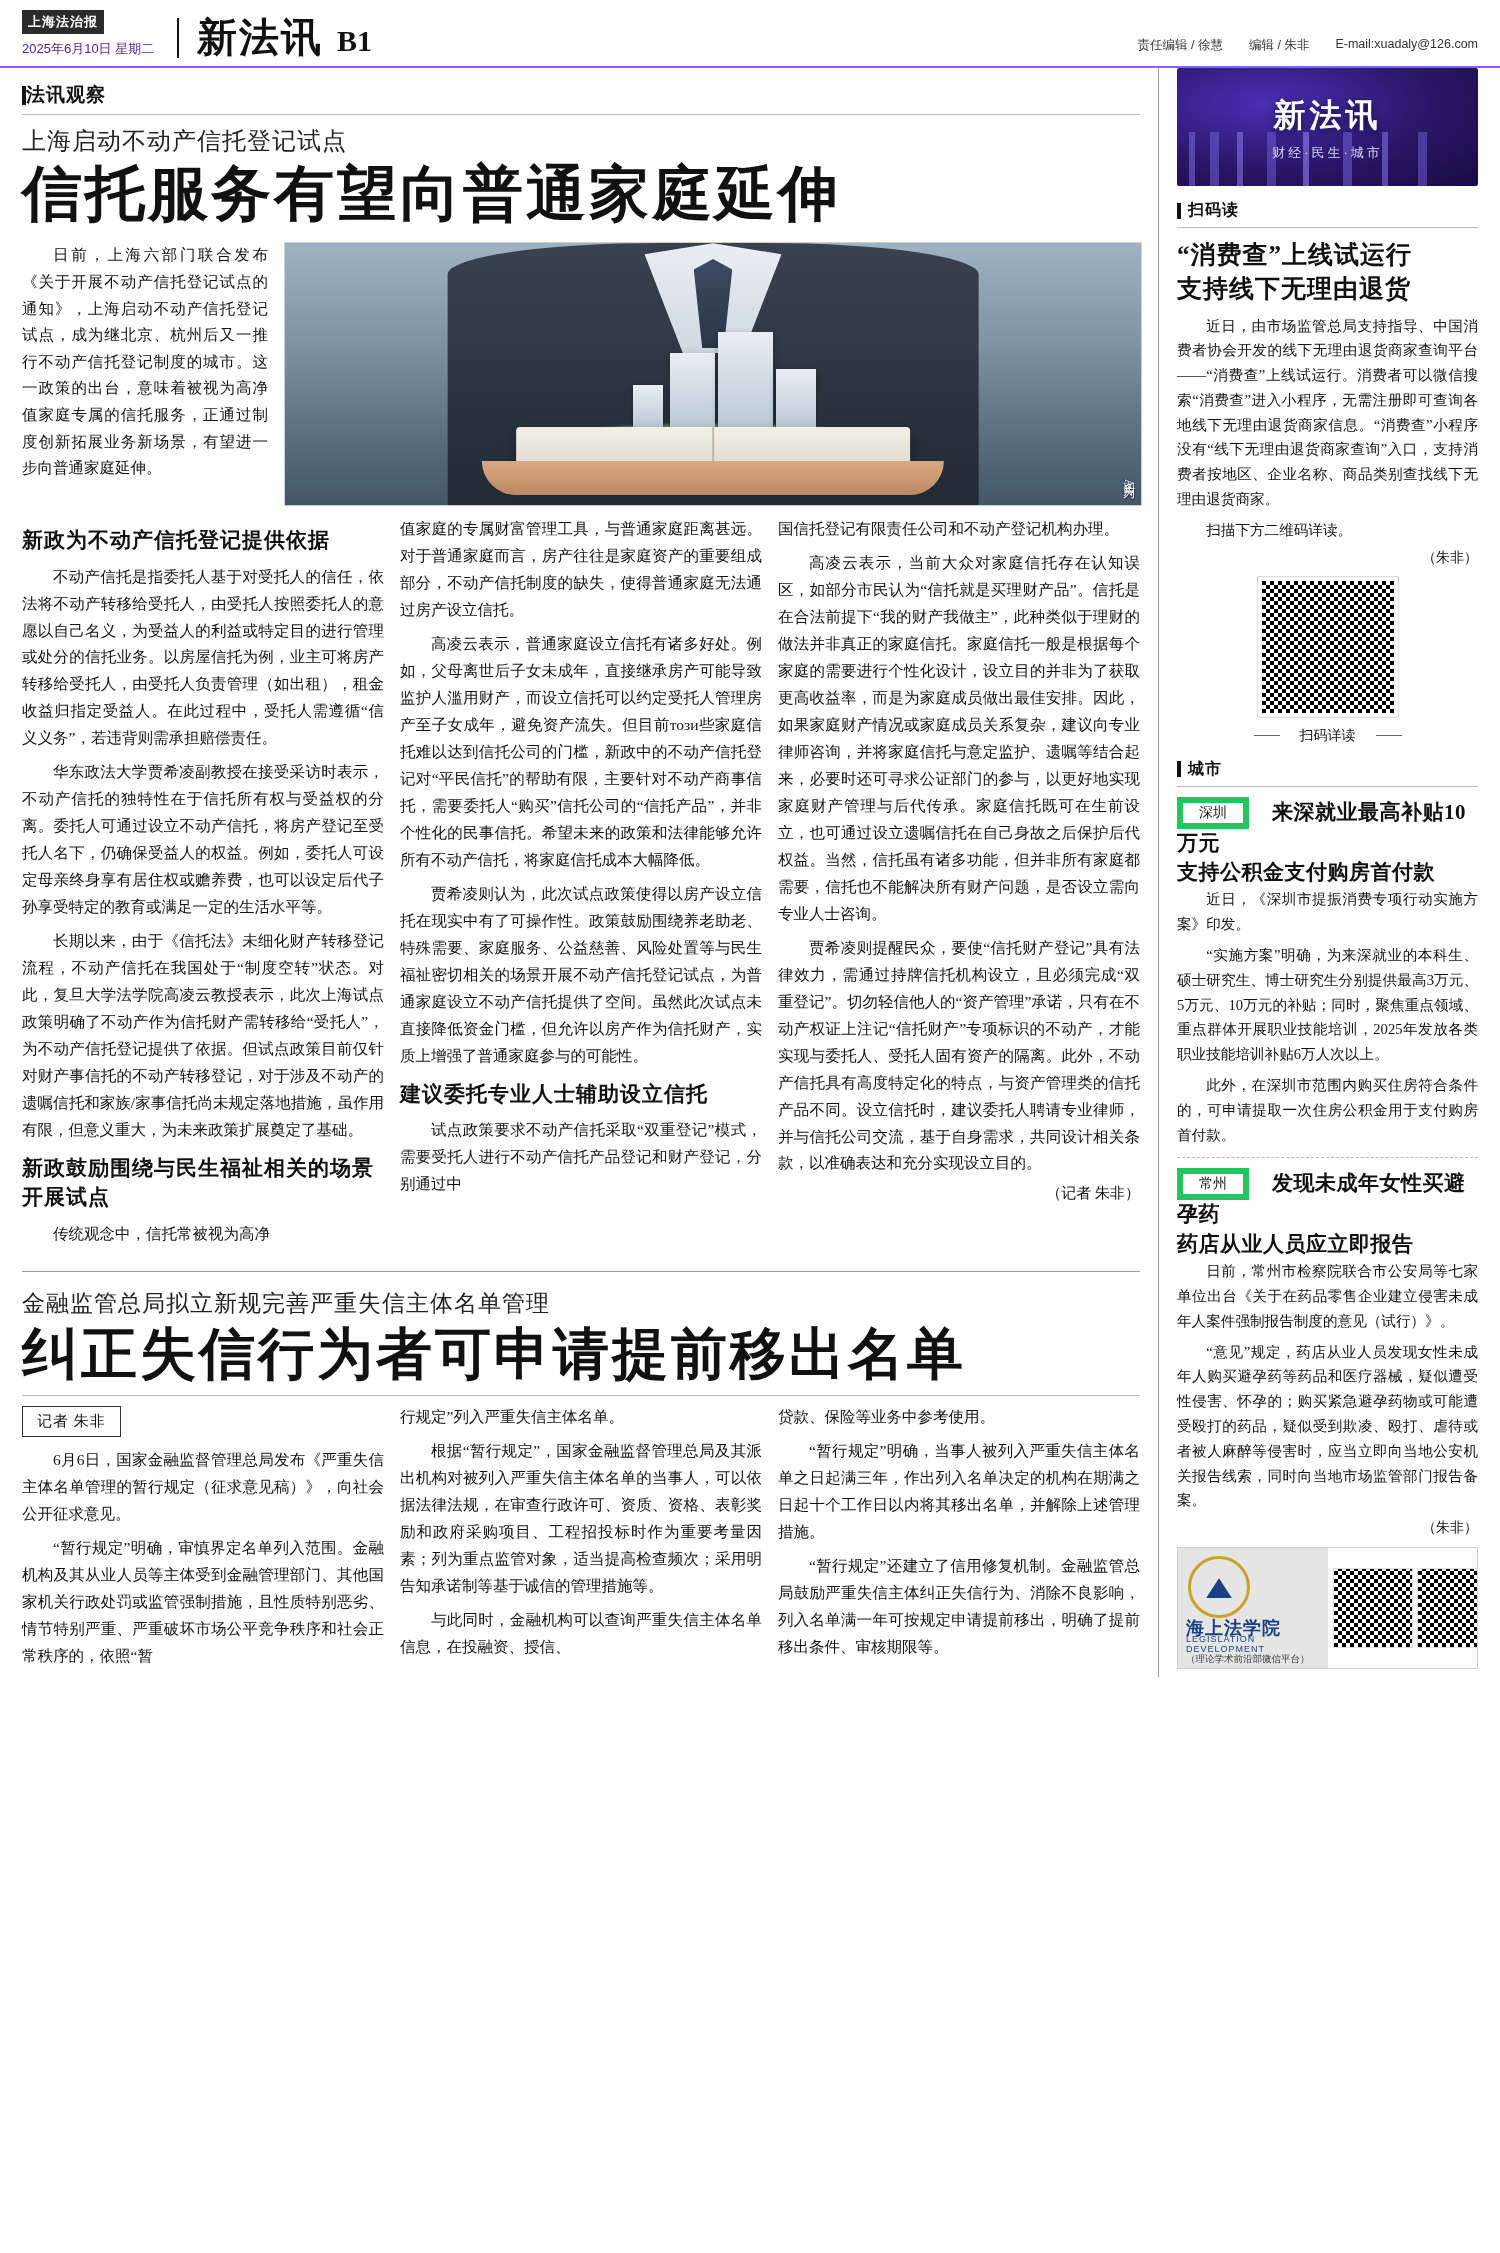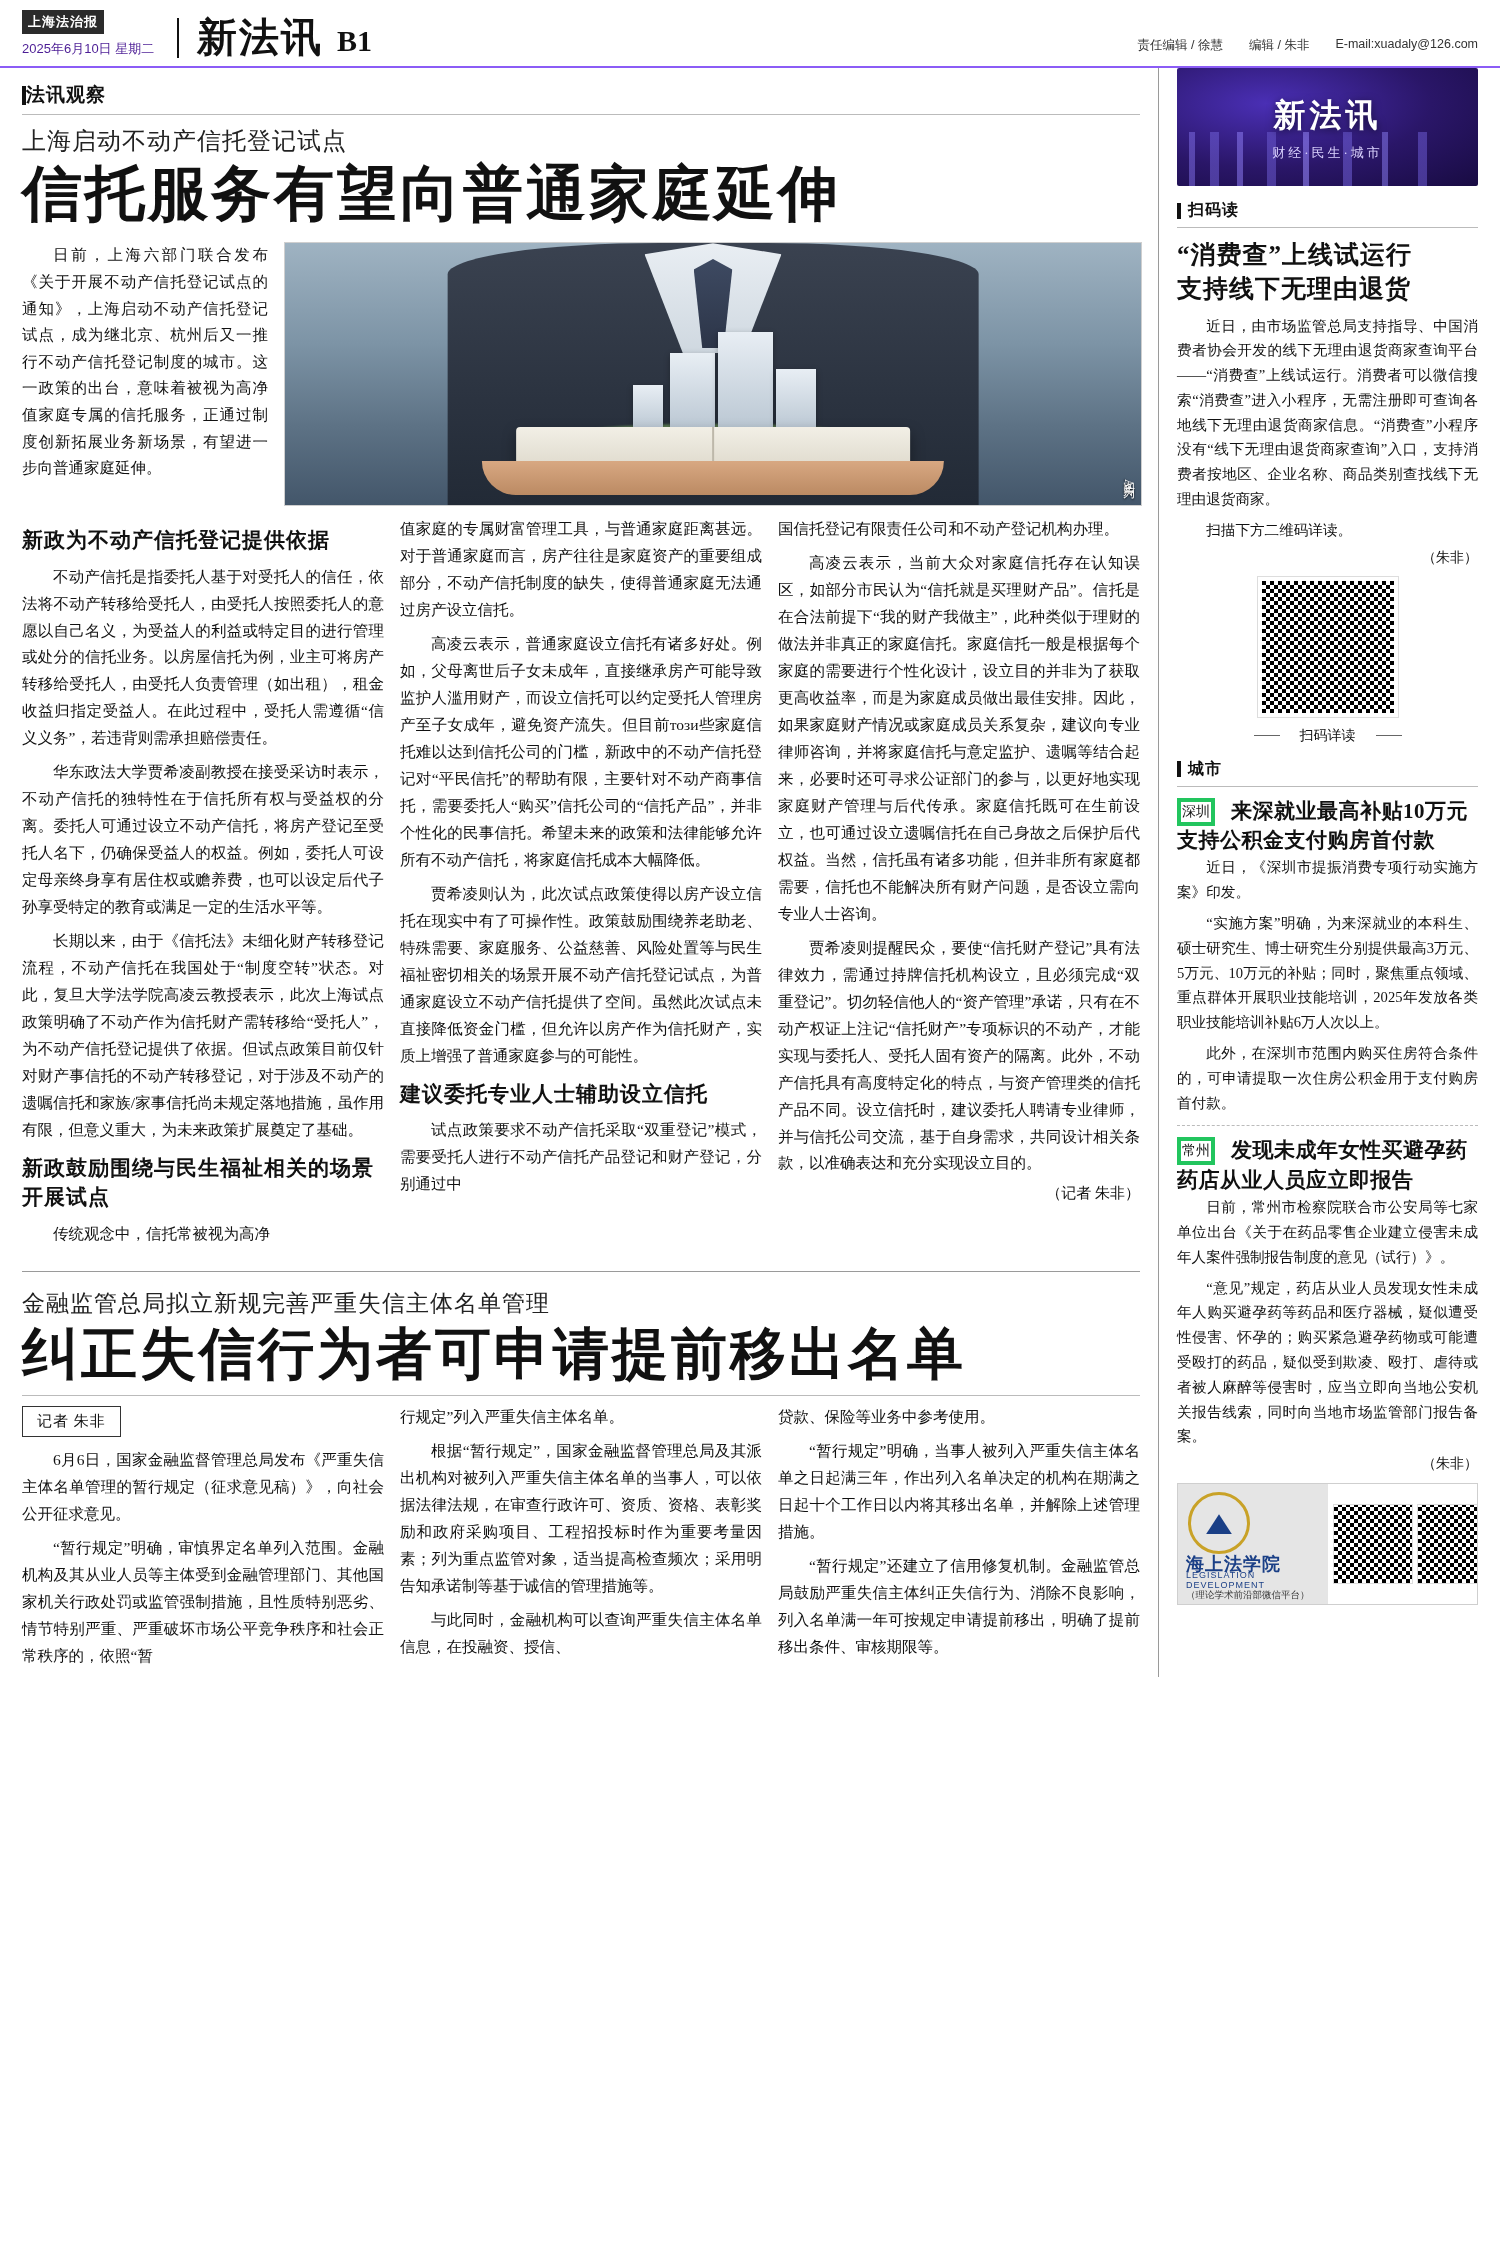--- a/index.html
+++ b/index.html
@@ -281,21 +281,21 @@
   }
   .rsec{
     display:flex;align-items:center;gap:7px;margin:14px 0 6px 0;
   }
   .rsec .bar{width:4px;height:16px;background:#111;}
   .rsec .txt{font-size:16px;font-weight:bold;letter-spacing:1px;}
   .rhead{
     font-size:25px;font-weight:bold;line-height:1.35;letter-spacing:1px;margin:6px 0 8px 0;
   }
   .rtag{
-    display:inline-block;font-size:14px;border:4px solid #22c55e;padding:1px 1px;margin-right:12px;
+    display:inline-block;font-size:14px;border:6px solid #22c55e;padding:1px 16px;margin-right:19px;
     vertical-align:2px;
   }
   .rhead2{
     font-size:21px;font-weight:bold;line-height:1.4;margin:4px 0 8px 0;letter-spacing:.5px;
   }
   p.rt{
     font-size:14.6px;line-height:1.7;text-align:justify;text-indent:2em;margin:0 0 6px 0;
   }
   .rbyline{font-size:14px;text-align:right;}
   .qr-wrap{

